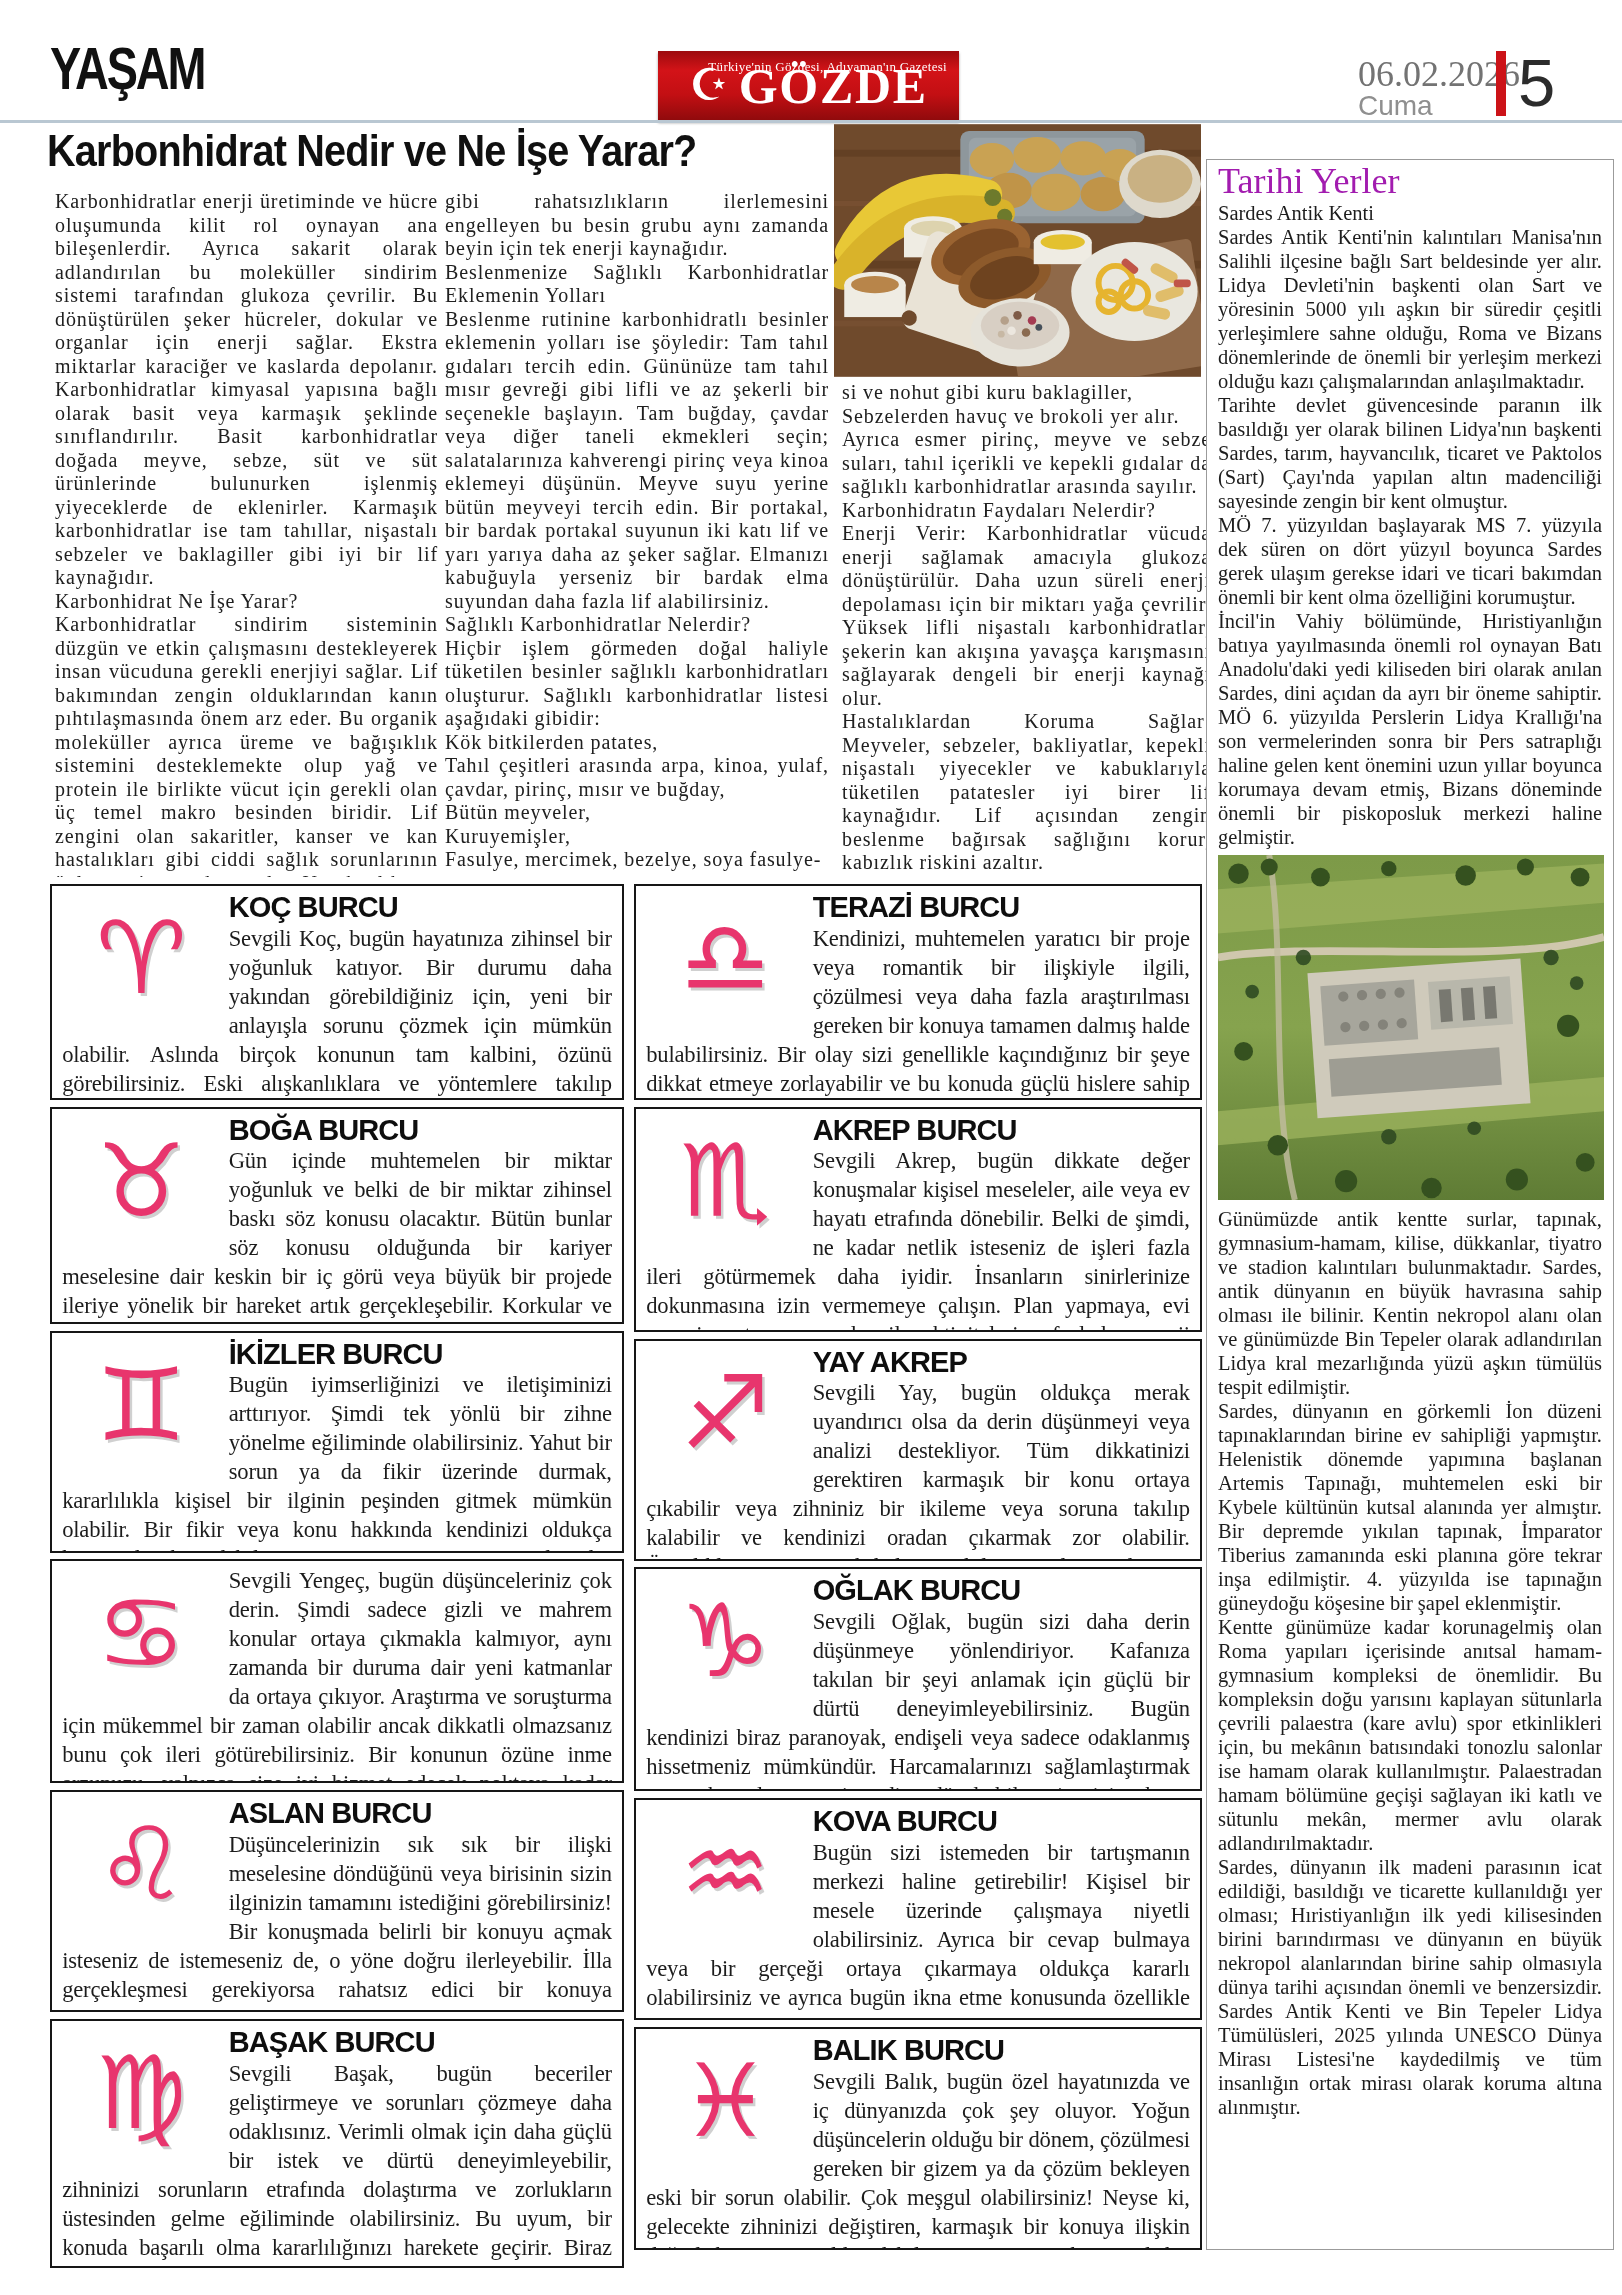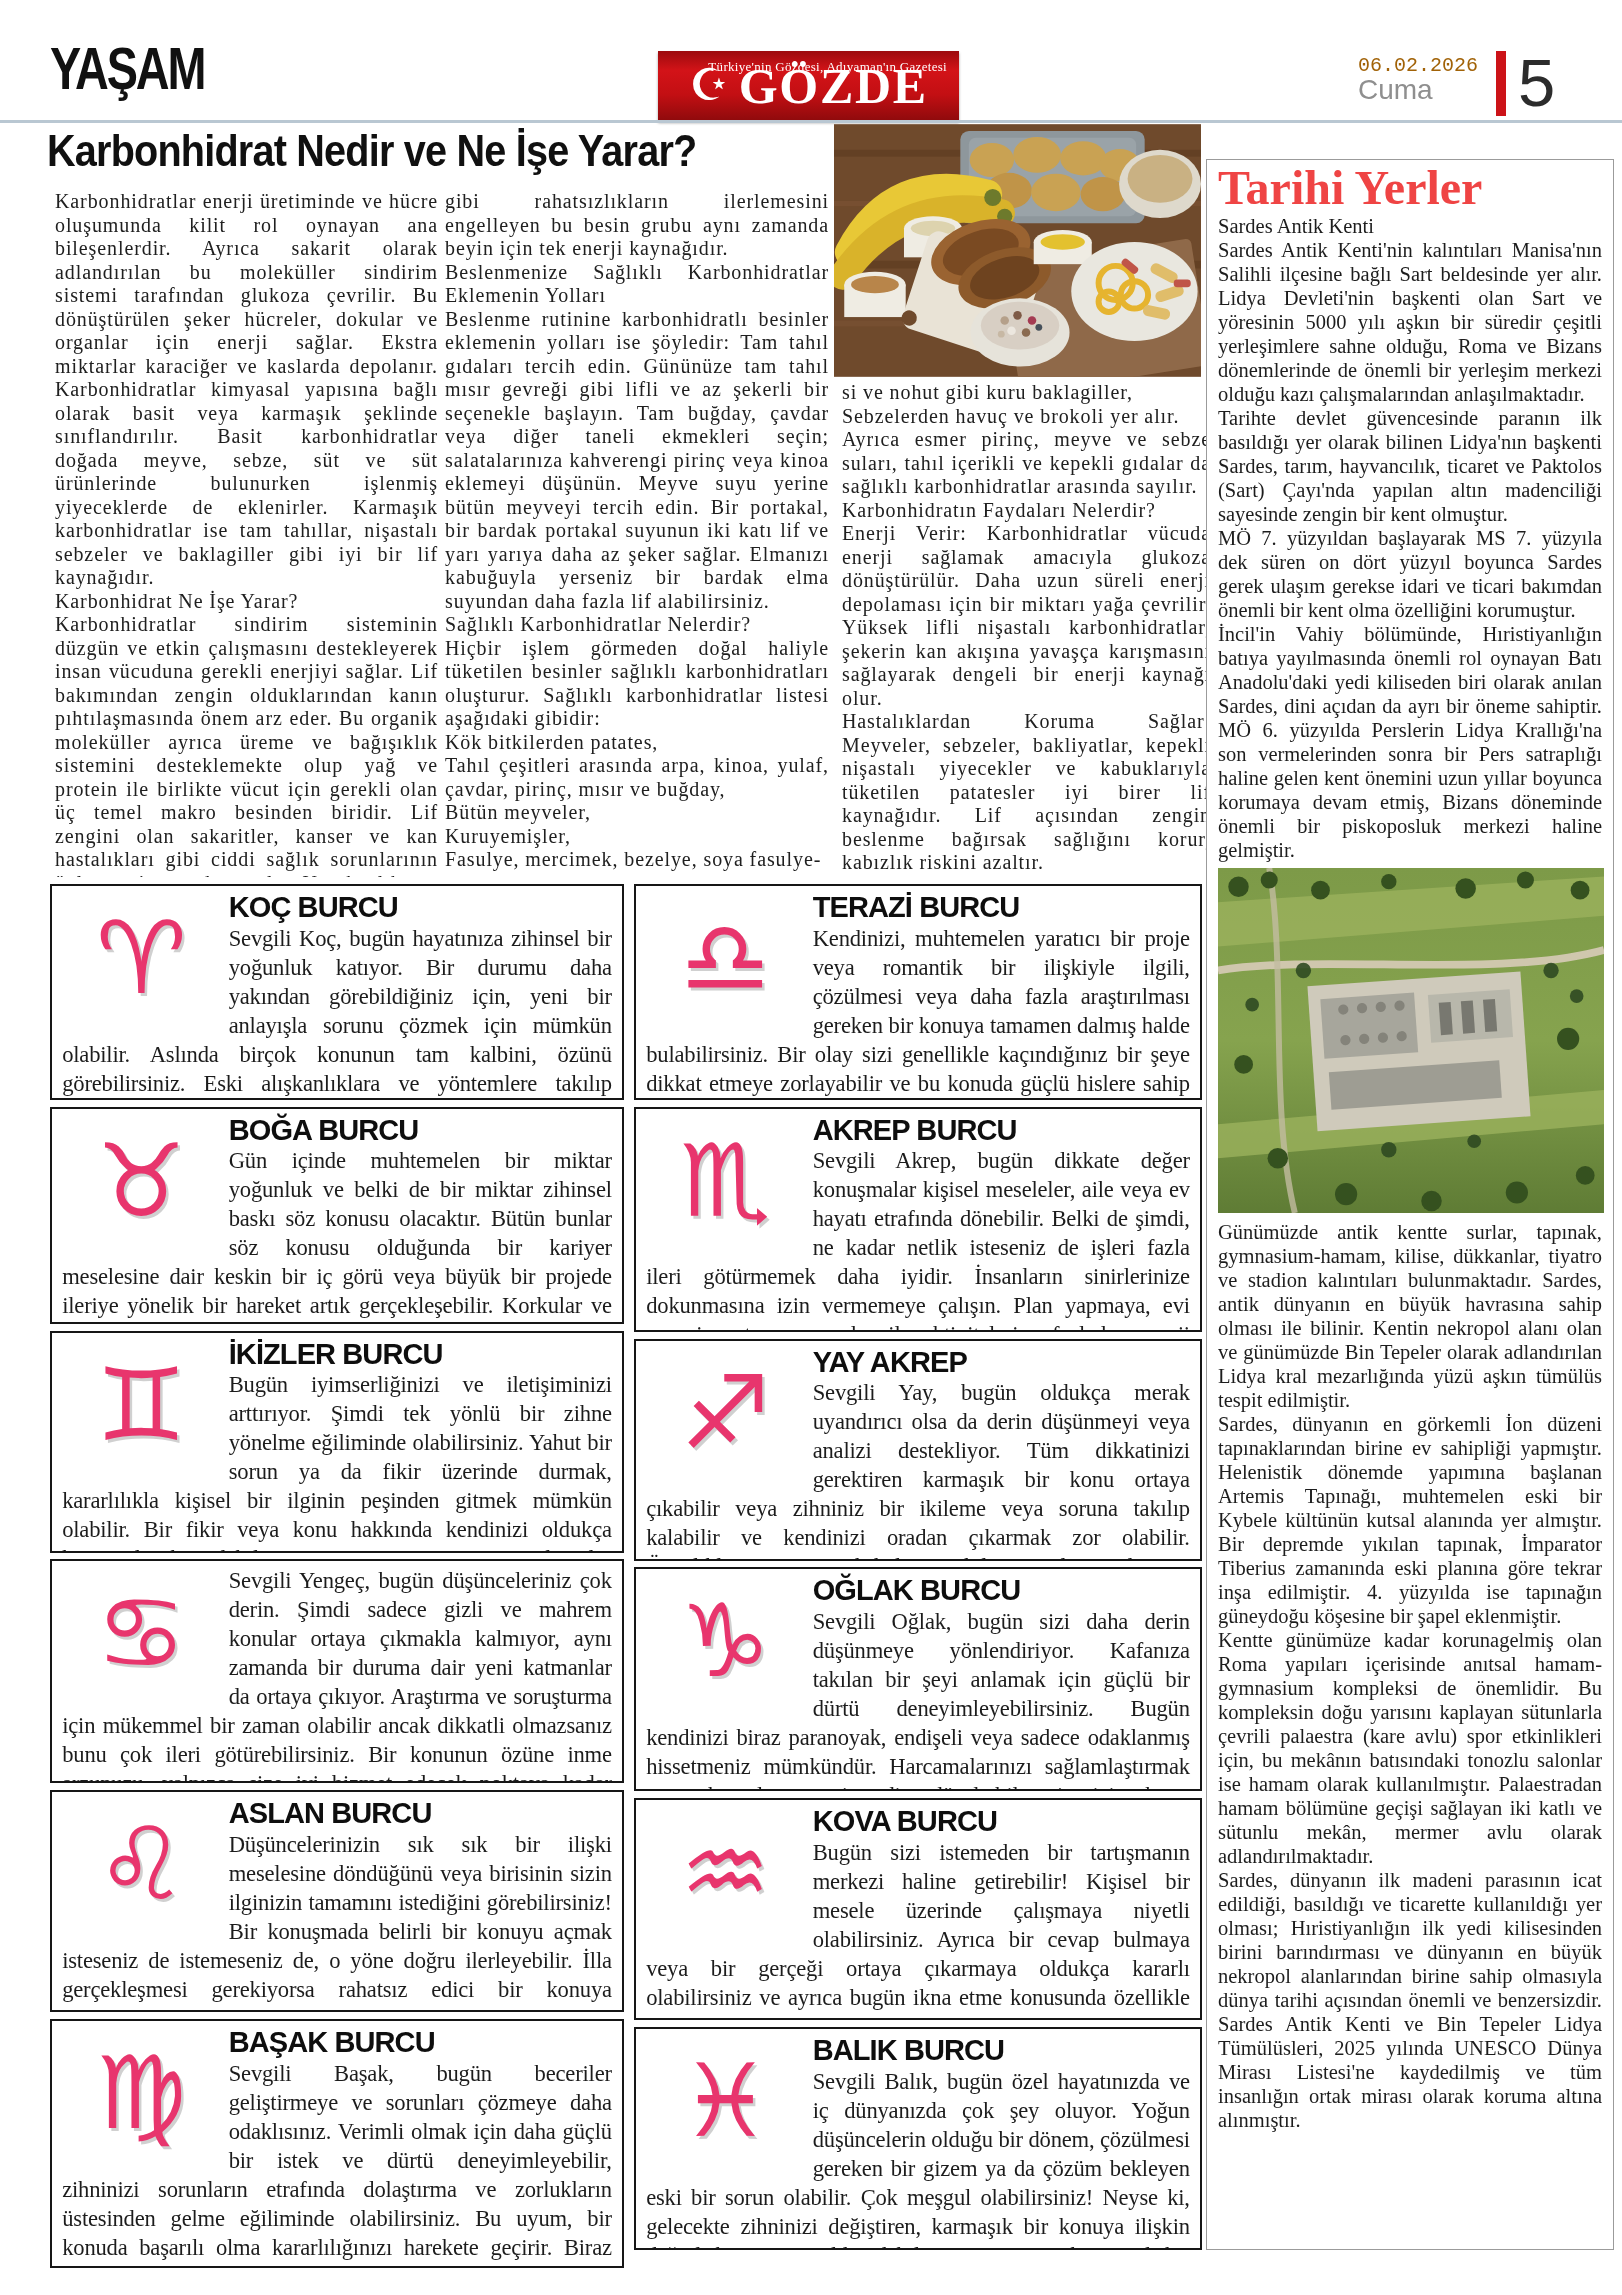--- a/index.html
+++ b/index.html
@@ -9,41 +9,41 @@
   
   #masthead-title { position:absolute; left:50px; top:34px; font-family:"Liberation Sans",sans-serif;
     font-weight:900; font-size:60px; letter-spacing:-2.6px; color:#111; transform:scaleX(0.78); transform-origin:0 0; }
   #logo { position:absolute; left:658px; top:51px; width:301px; height:70px;
     background:linear-gradient(180deg,#9c0b0e 0%,#d31318 28%,#c30f13 62%,#8e0a0c 100%);
     display:flex; align-items:center; justify-content:center; box-shadow:0 1.7px 2.6px rgba(0,0,0,.35); }
   #logo .crescent { color:#fff; font-size:44px; margin-right:10.2px; line-height:1; }
   #logo .logo-word { color:#fff; font-family:"Liberation Serif",serif; font-weight:700; font-size:50px; letter-spacing:1.7px; line-height:0.9; }
   #logo .tagline { position:absolute; right:12px; top:7.7px; color:#fff; font-family:Liberation Serif, serif; font-size:13px; letter-spacing:0.3px; }
   #dateblock { position:absolute; left:1358px; top:56px; width:222px; }
-  #date-line { font-family:Liberation Mono, monospace; font-size:20px; color:#a16207; line-height:1.0; }
+  #date-line { font-family:Liberation Serif, serif; font-size:36px; color:#737373; line-height:1.0; }
   #day-line  { font-family:"Liberation Sans",sans-serif; font-size:28px; color:#8f8f8f; line-height:1.0; }
   #red-bar { position:absolute; left:1496px; top:51px; width:10.2px; height:65px; background:#cc1318; }
   #page-num { position:absolute; left:1518px; top:44px; font-family:"Liberation Sans",sans-serif; font-weight:400; font-size:67px; color:#2c2c2c; }
   #header-rule { position:absolute; left:0; top:120px; width:1623px; height:2.6px; background:#b9c7d2; }
 
   
   #article-headline { position:absolute; left:47px; top:125px; width:888px;
     font-family:"Liberation Sans",sans-serif; font-weight:800; font-size:45px; letter-spacing:-0.9px;
     transform:scaleX(0.88); transform-origin:0 0; color:#101010; }
   .artcol { position:absolute; top:190px; font-size:20px; line-height:23.5px; letter-spacing:0.9px;
     text-align:justify; white-space:pre-line; color:#202020; overflow:hidden;margin-left:8px; }
   #artcol1 { left:47px;  width:383px; height:687px; }
   #artcol2 { left:437px; width:384px; height:687px; }
   #artcol3 { left:834px; top:381px; width:369px; height:495px; letter-spacing:0.9px; }
 
   #food-photo { position:absolute; left:834px; top:124px; width:367px; height:253px; overflow:hidden; }
 
   
   #tarihi-box { position:absolute; left:1206px; top:159px; width:408px; height:2091px; border:0.9px solid #9b9b9b; background:#fff; padding:3.4px 11px 0 11px; overflow:hidden; }
-  #tarihi-title { font-family:"Liberation Serif",serif; font-weight:700; font-size:48px; letter-spacing:0px; color:#ef4444; line-height:1.05; }
+  #tarihi-title { font-family:"Liberation Serif",serif; font-weight:400; font-size:36px; letter-spacing:0px; color:#a21caf; line-height:1.05; }
   .tarihi-text { font-size:20.5px; line-height:24px; text-align:justify; white-space:pre-line; color:#1d1d1d; }
   #aerial-photo { width:386px; height:345px; margin:6px 0 6.8px 0; overflow:hidden; }
 
   
   #horo-left  { position:absolute; left:50px;  top:884px; width:574px; }
   #horo-mid   { position:absolute; left:634px; top:884px; width:568px; }
   .horo-box { border:2.6px solid #161616; background:#fff; margin-bottom:6.8px; padding:5.1px 10.2px 3.4px 10.2px; overflow:hidden; }
   .horo-title { font-family:"Liberation Sans",sans-serif; font-weight:800; font-size:29px; letter-spacing:-0.9px; color:#0e0e0e; line-height:1.12; }
   .horo-text { font-size:22.6px; line-height:29px; letter-spacing:-0.2px; text-align:justify; color:#1c1c1c; }
   .zodiac { float:left; width:158px; height:135px; display:flex; align-items:center; justify-content:center;

